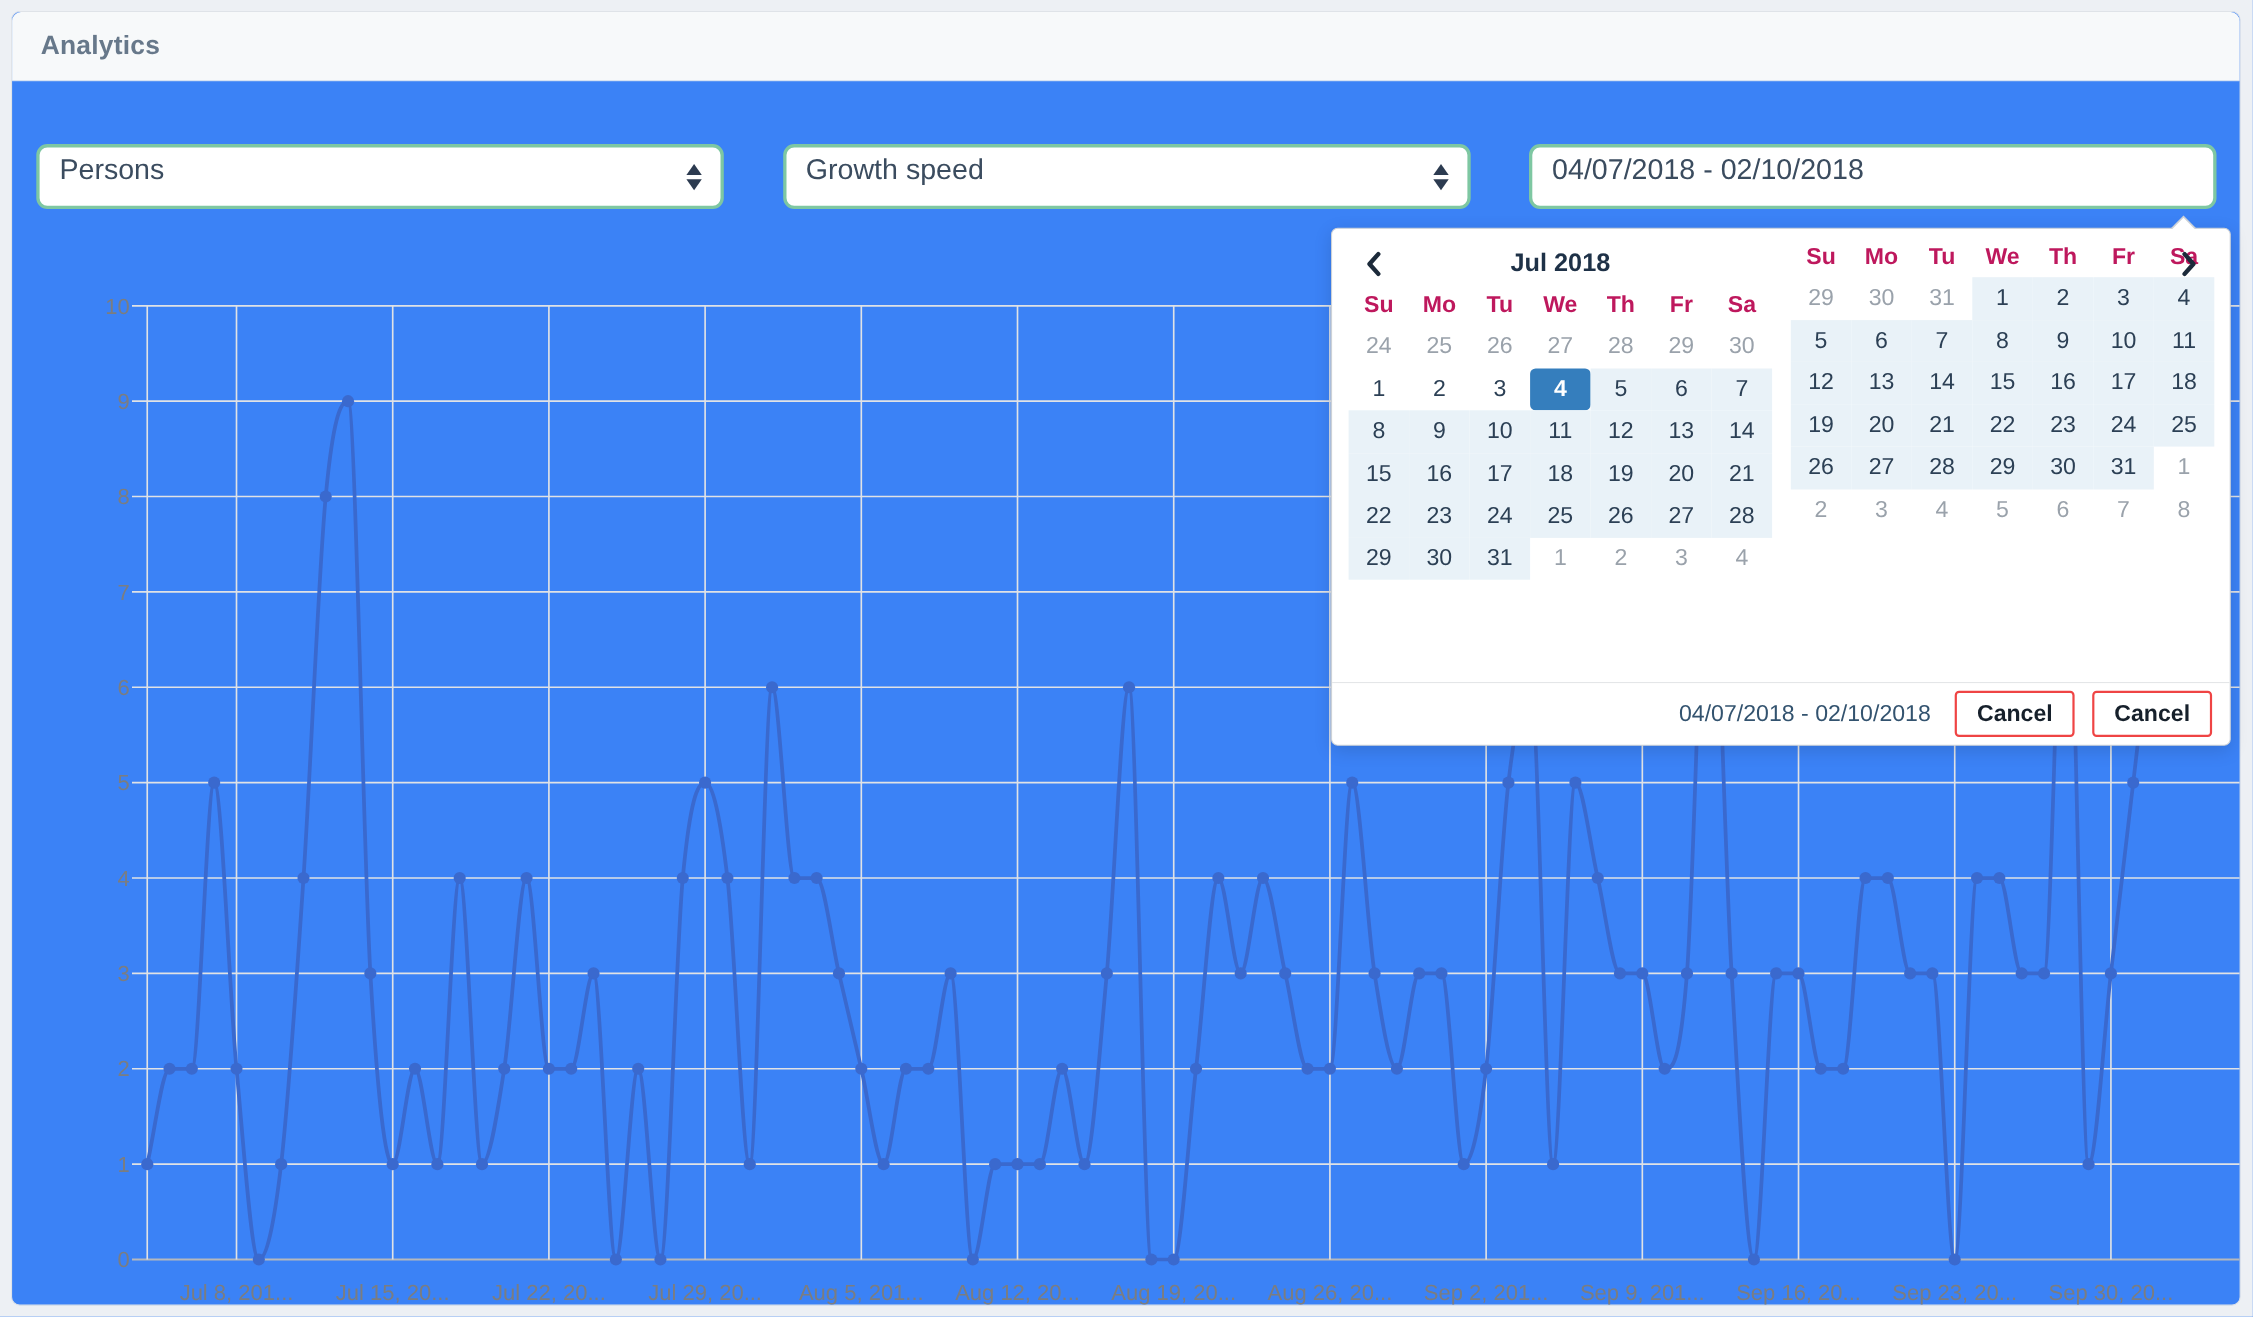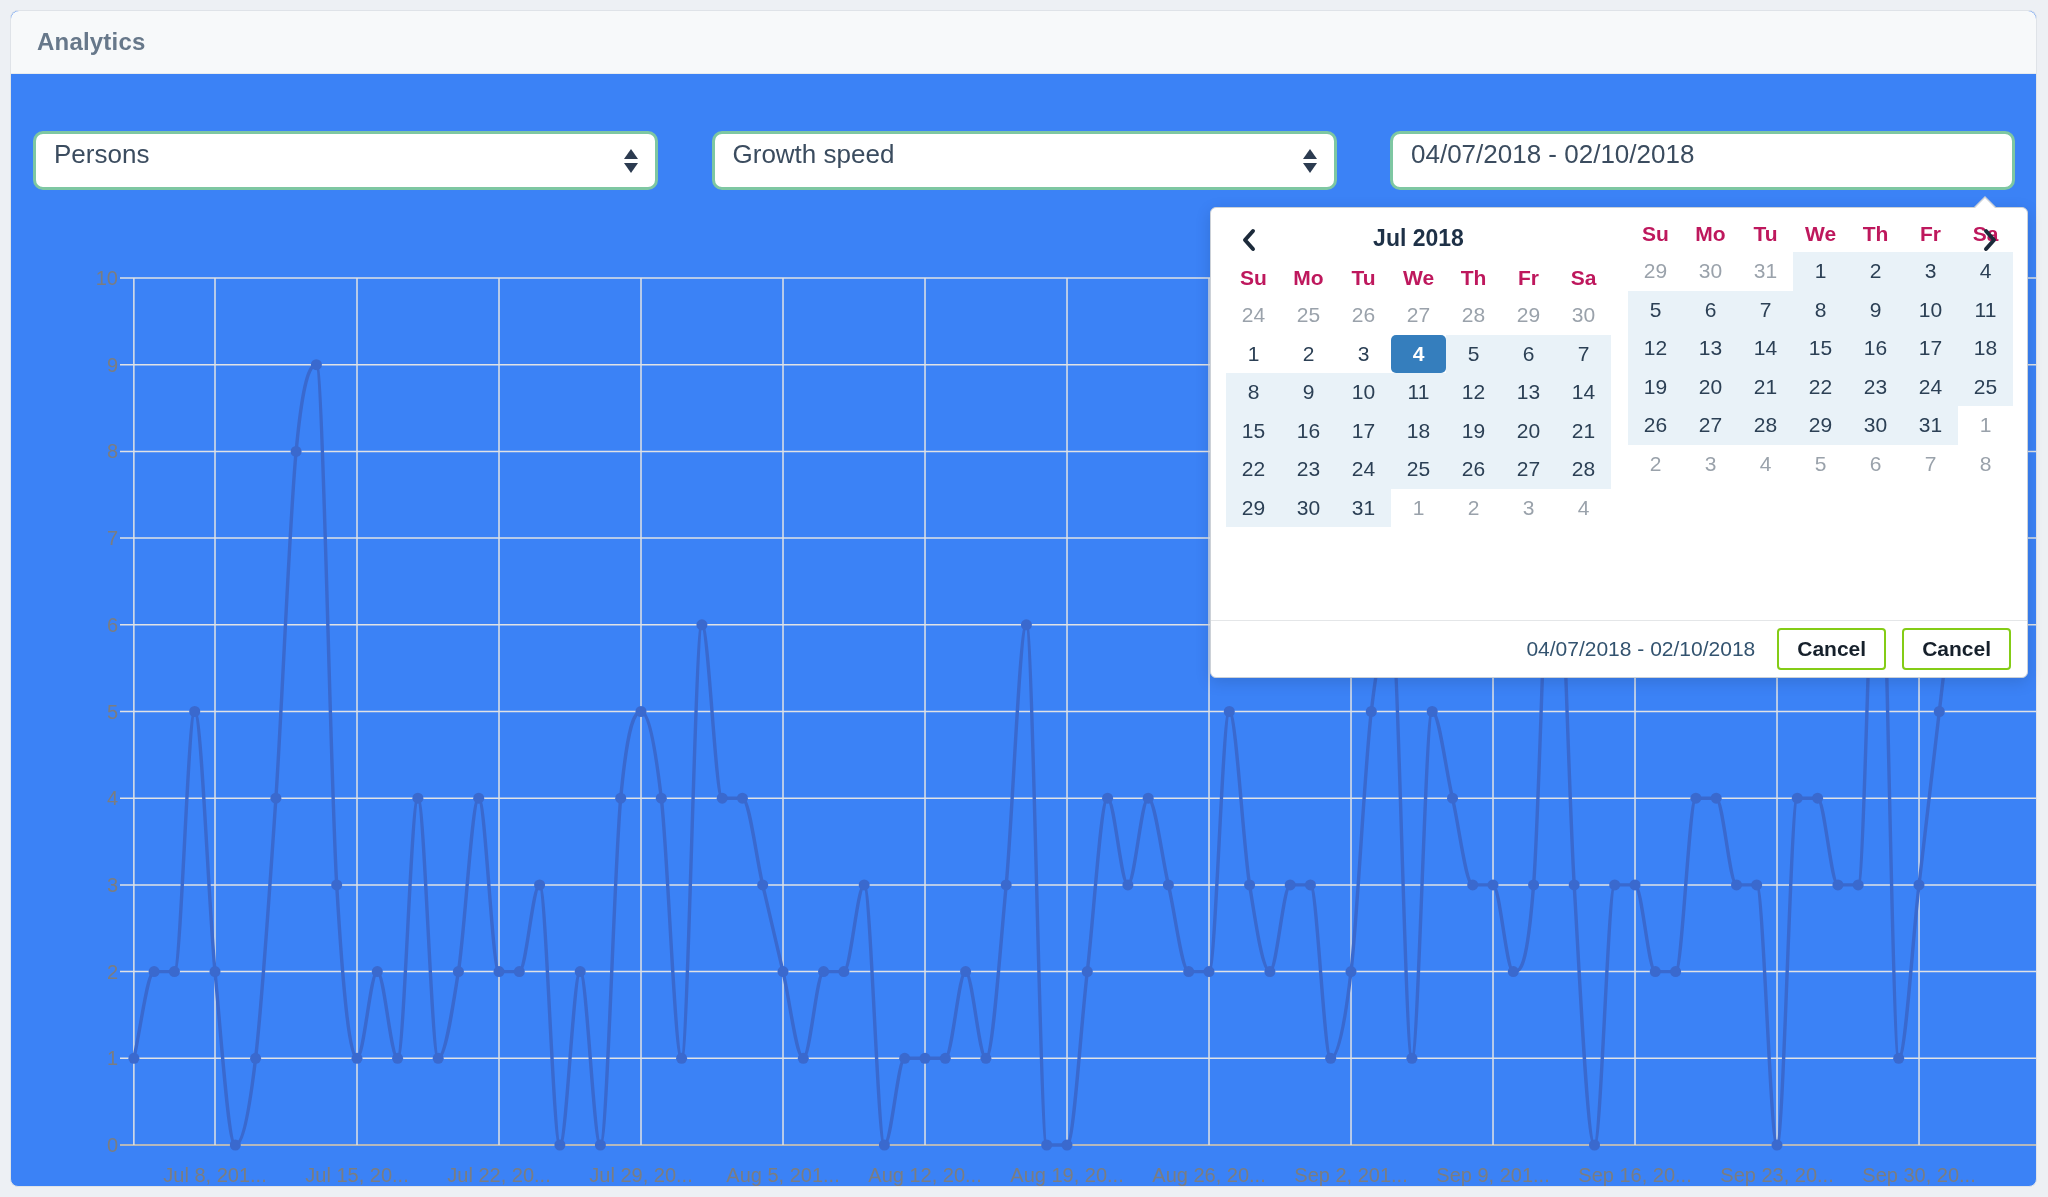--- a/index.html
+++ b/index.html
@@ -90,21 +90,21 @@
   .day.m{color:#9aa2ab;font-weight:400;}
   .day.r{background:#e9f2f8;}
   .day.sel{background:#357ebd;color:#fff;border-radius:5px;font-weight:600;}
   .popup-footer{
     position:absolute;left:0;right:0;bottom:0;height:57px;
     border-top:1px solid #e4e6e8;display:flex;align-items:center;
     justify-content:flex-end;padding-right:16px;box-sizing:border-box;gap:16px;
   }
   .range-label{font-size:21px;color:#33536f;font-weight:500;margin-right:6px;}
   .pbtn{
-    background:#fff;border:2px solid #84cc16;border-radius:4px;
+    background:#fff;border:2px solid #ef4444;border-radius:4px;
     font-family:"Liberation Sans", sans-serif;
     font-size:21px;font-weight:700;color:#16202b;padding:7px 18px;cursor:pointer;
   }
 </style>
 </head>
 <body>
 
 <div class="panel">
   <div class="panel-header">
     <div class="page-title">Analytics</div>

